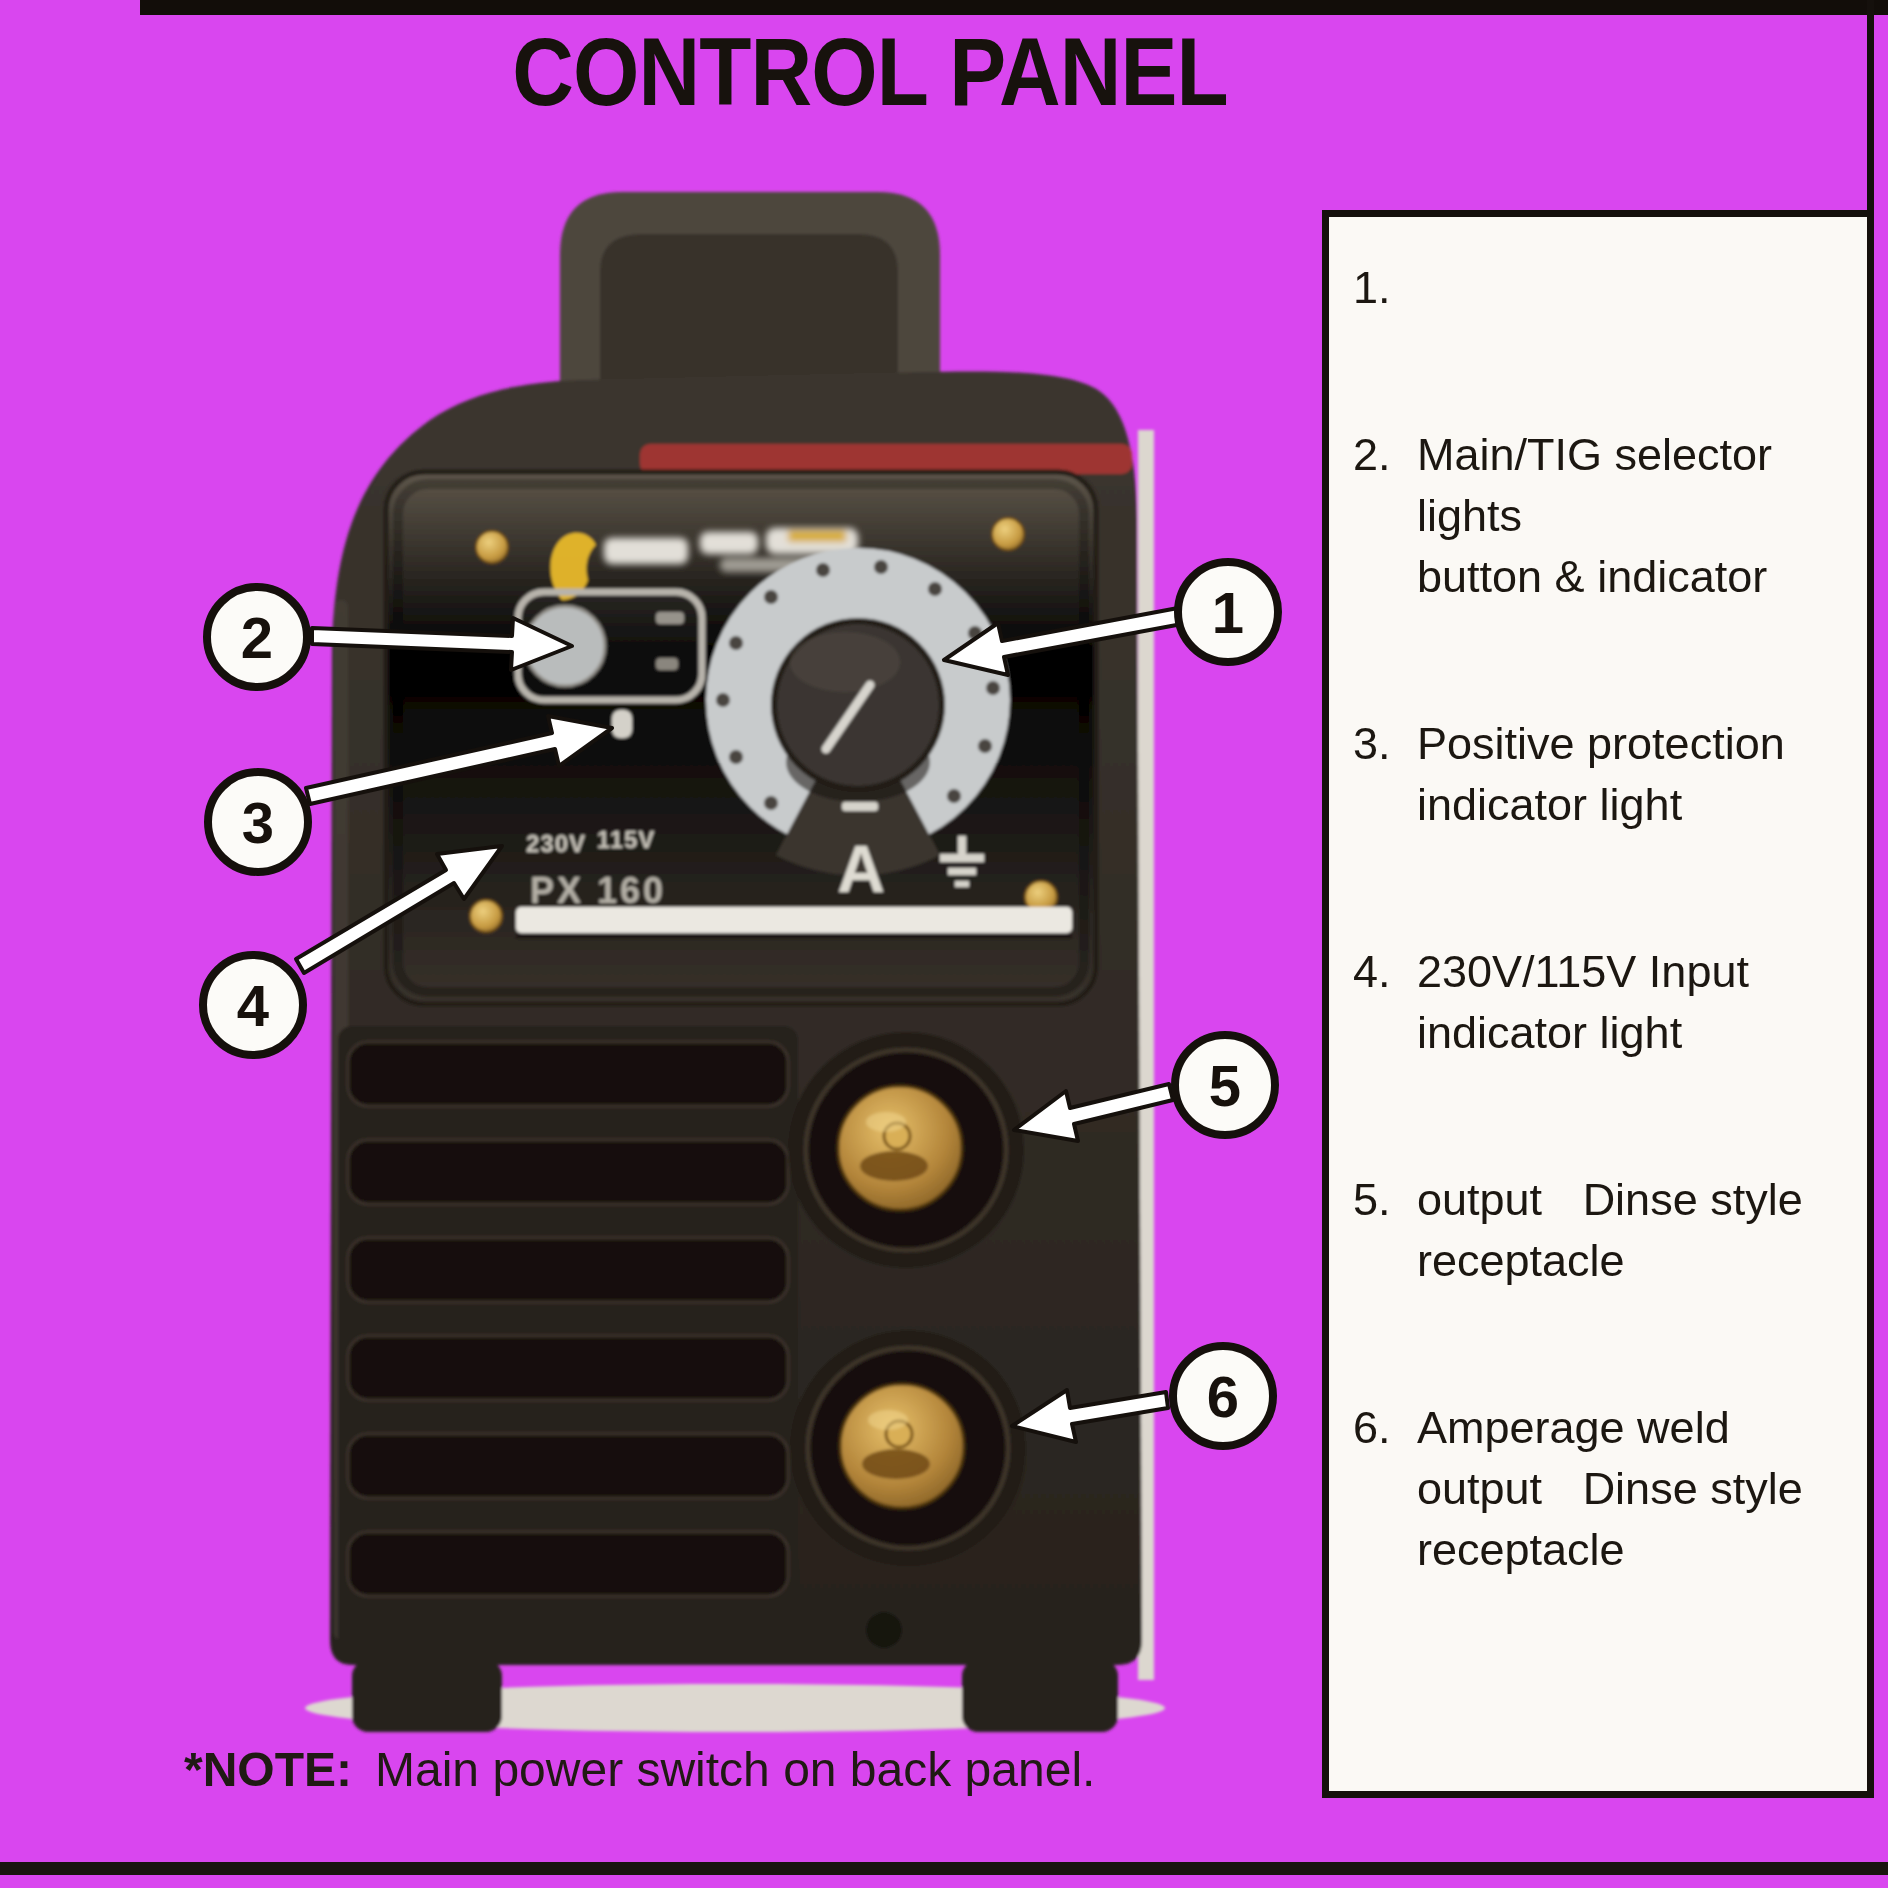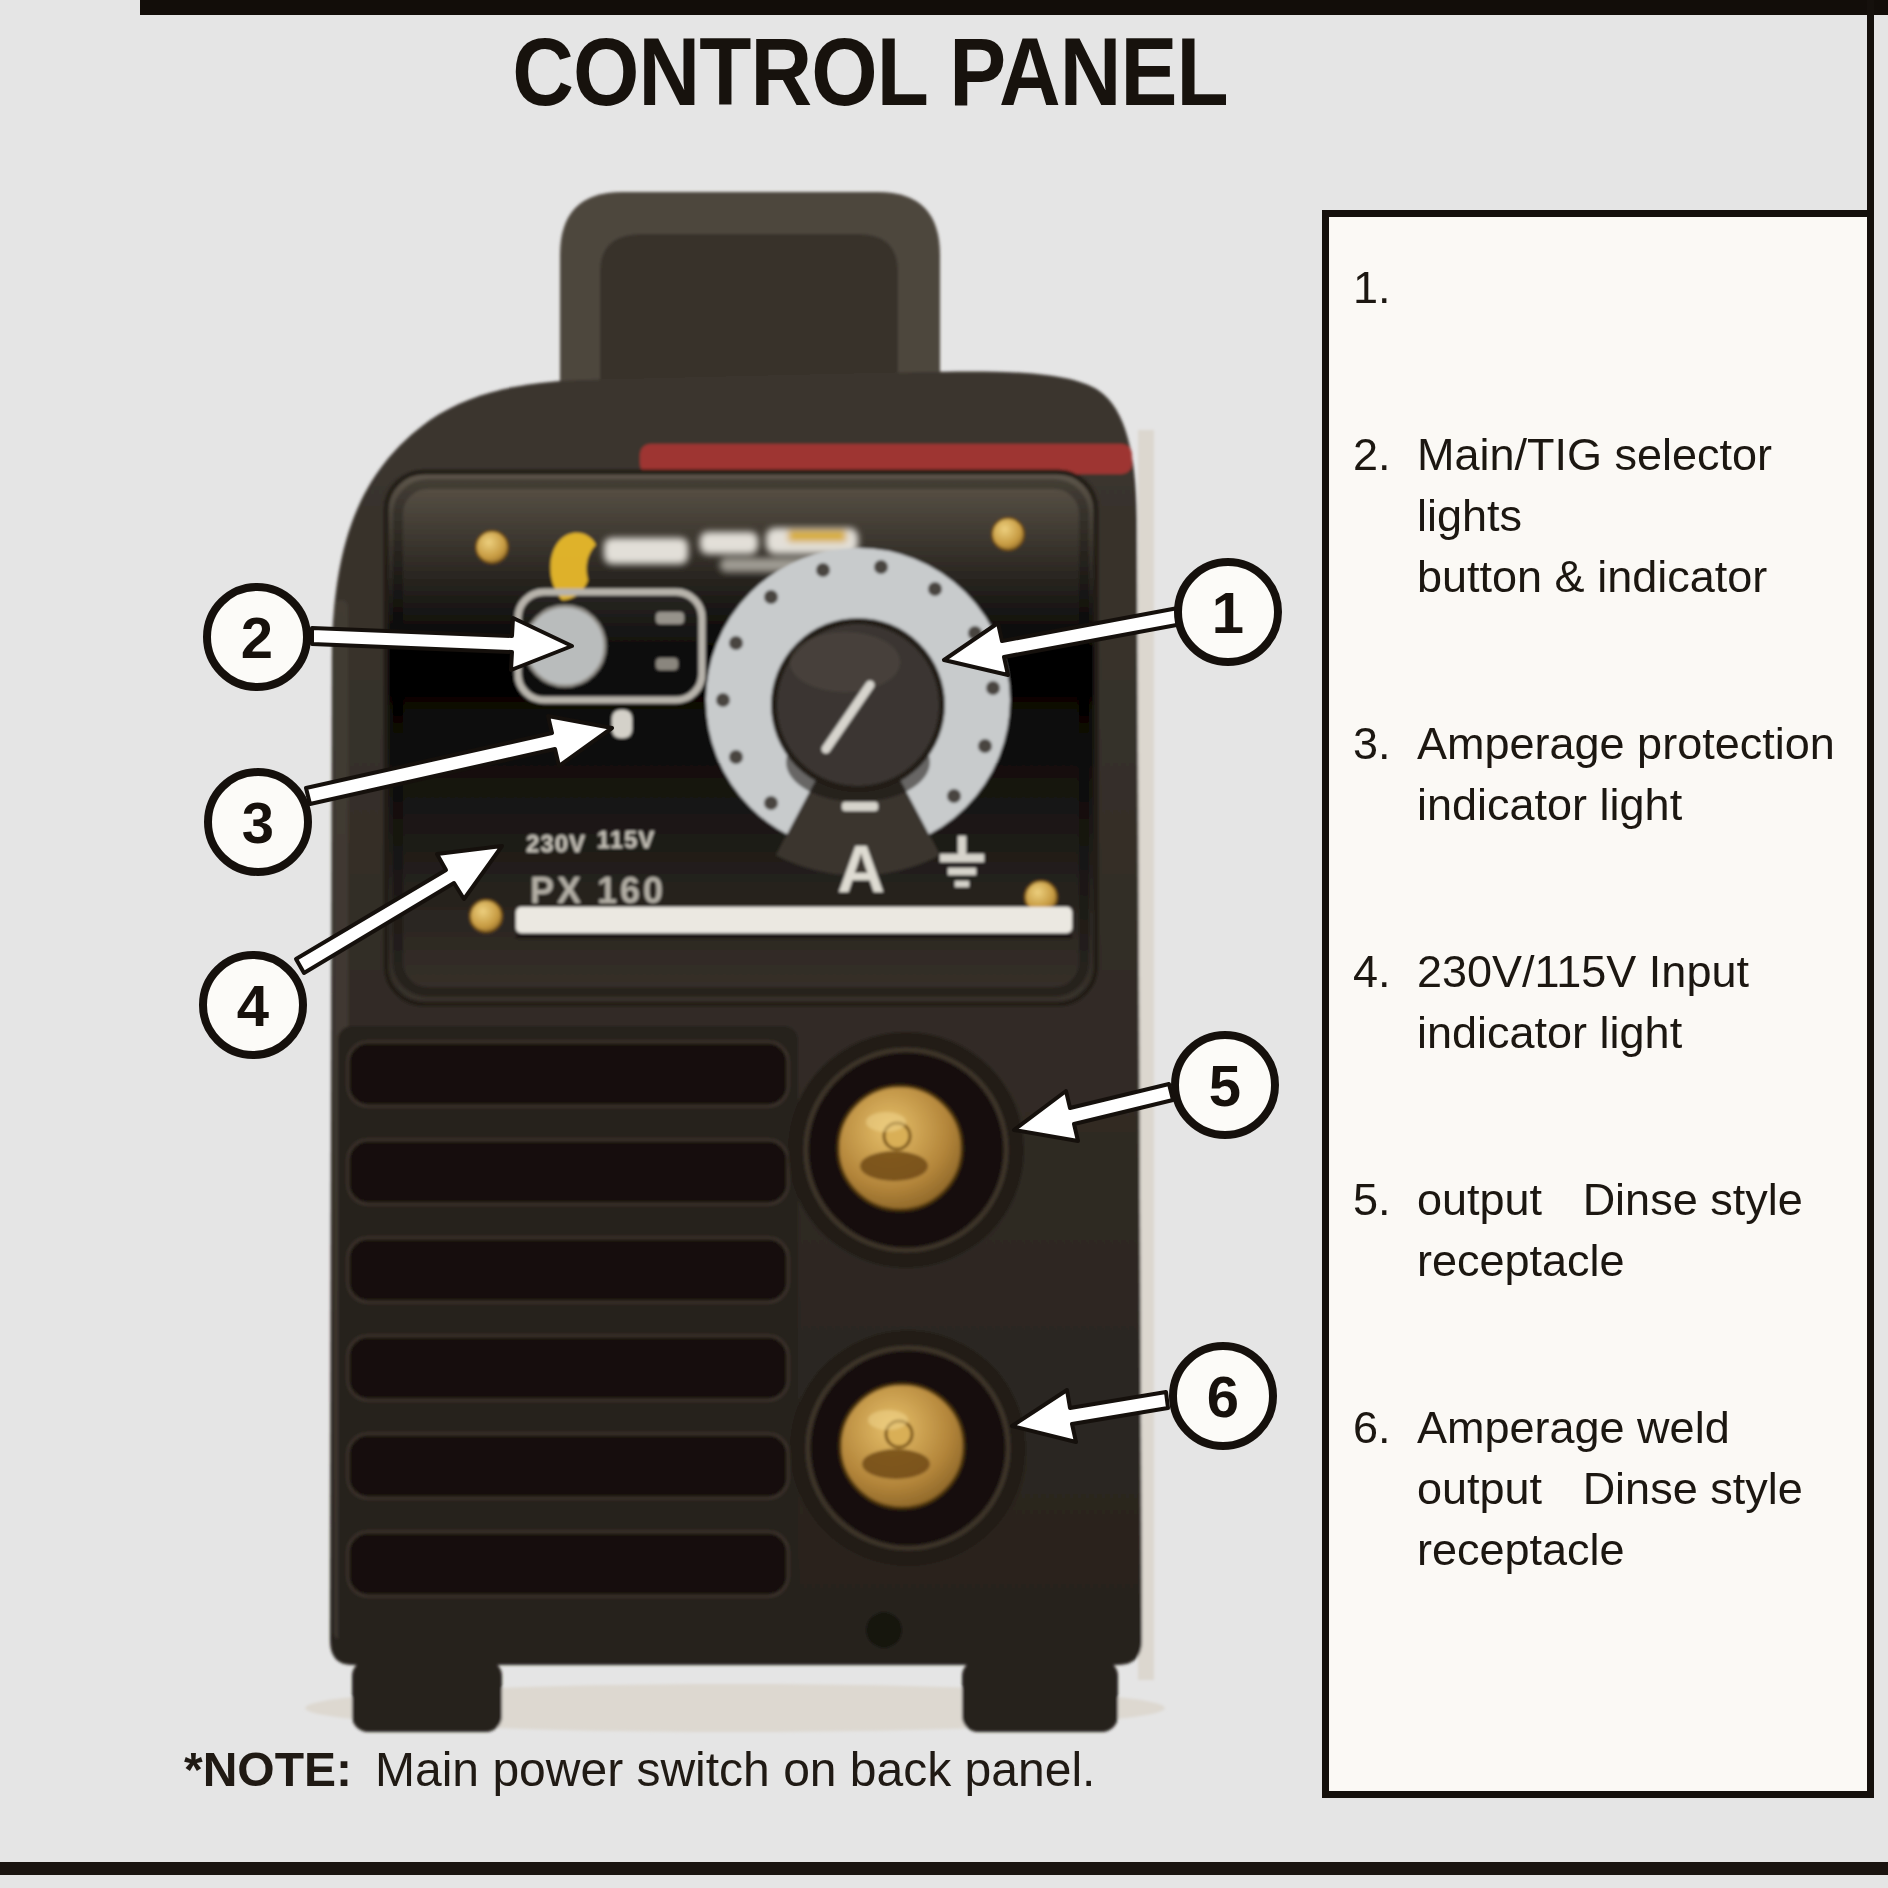--- a/index.html
+++ b/index.html
@@ -1,18 +1,18 @@
 <!DOCTYPE html>
 <html><head>
 <meta charset="utf-8">
 <style>
   html,body{margin:0;padding:0;}
   .page{
     position:relative; width:1888px; height:1888px;
-    background:#e5e5e5; overflow:hidden;
+    background:#d946ef; overflow:hidden;
     font-family:"Liberation Sans", sans-serif;
   }
   .top-bar{position:absolute;left:140px;top:0;width:1748px;height:15px;background:#120d09;}
   .bottom-bar{position:absolute;left:0;top:1862px;width:1888px;height:13px;background:#1a1410;}
   .right-rule{position:absolute;left:1867px;top:0;width:7px;height:214px;background:#15100c;}
   .title{
     position:absolute;left:300px;top:16px;width:1140px;text-align:center;
     font-size:97px;font-weight:700;color:#17120d;letter-spacing:-1px;
     transform:scaleX(.88);transform-origin:center;white-space:nowrap;
   }
@@ -232,21 +232,21 @@
           <span class="legend-num">2.</span>
           <span class="legend-lines">
             <div class="legend-line"><span>Main/TIG selector</span></div>
             <div class="legend-line"><span>lights</span></div>
             <div class="legend-line"><span>button &amp; indicator</span></div>
           </span>
         </div>
         <div class="legend-item">
           <span class="legend-num">3.</span>
           <span class="legend-lines">
-            <div class="legend-line"><span>Amperage protection</span></div>
+            <div class="legend-line"><span>Positive protection</span></div>
             <div class="legend-line"><span>indicator light</span></div>
           </span>
         </div>
         <div class="legend-item">
           <span class="legend-num">4.</span>
           <span class="legend-lines">
             <div class="legend-line"><span>230V/115V Input</span></div>
             <div class="legend-line"><span>indicator light</span></div>
           </span>
         </div>

